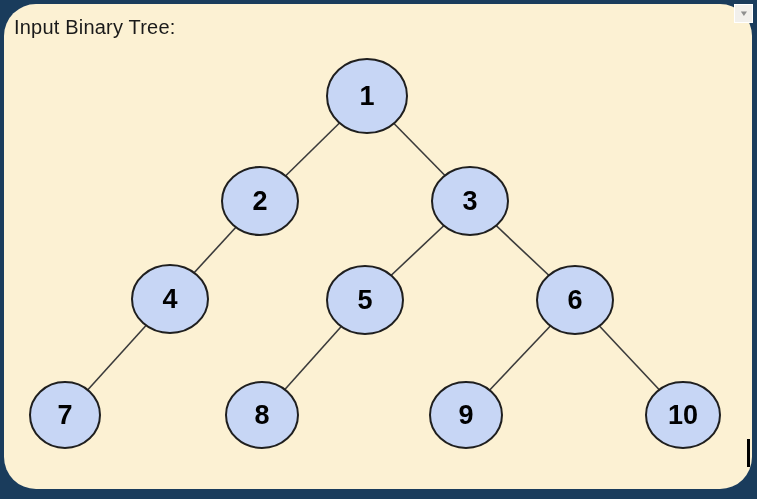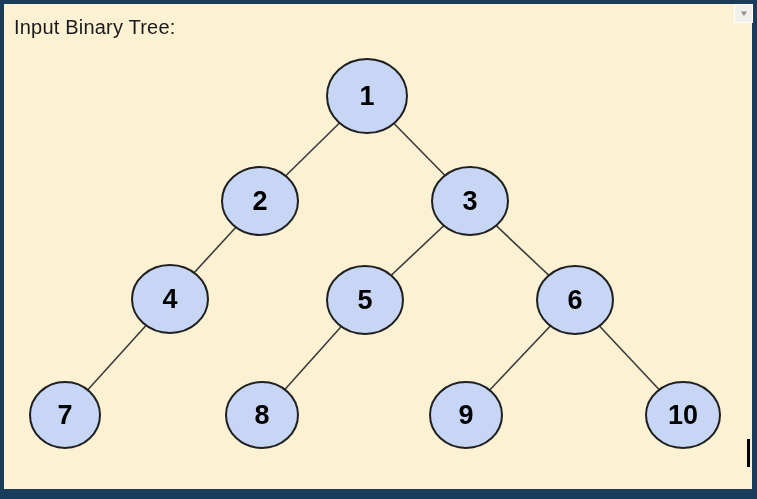--- a/index.html
+++ b/index.html
@@ -12,20 +12,21 @@
   }
   html,body{margin:0;padding:0;}
   body{
     width:757px;height:499px;position:relative;overflow:hidden;
     background:var(--frame);
     font-family:"Liberation Sans",sans-serif;
   }
   .canvas{
     position:absolute;left:4px;top:4px;right:5px;bottom:10px;
     background:var(--canvas);
+    border-radius:32px;
   }
   .title{
     position:absolute;left:10px;top:12px;
     font-size:20px;color:#1a1a1a;letter-spacing:0.2px;
   }
   svg.tree{
     position:absolute;left:0;top:0;width:757px;height:499px;
   }
   svg.tree text{
     font-family:"Liberation Sans",sans-serif;

